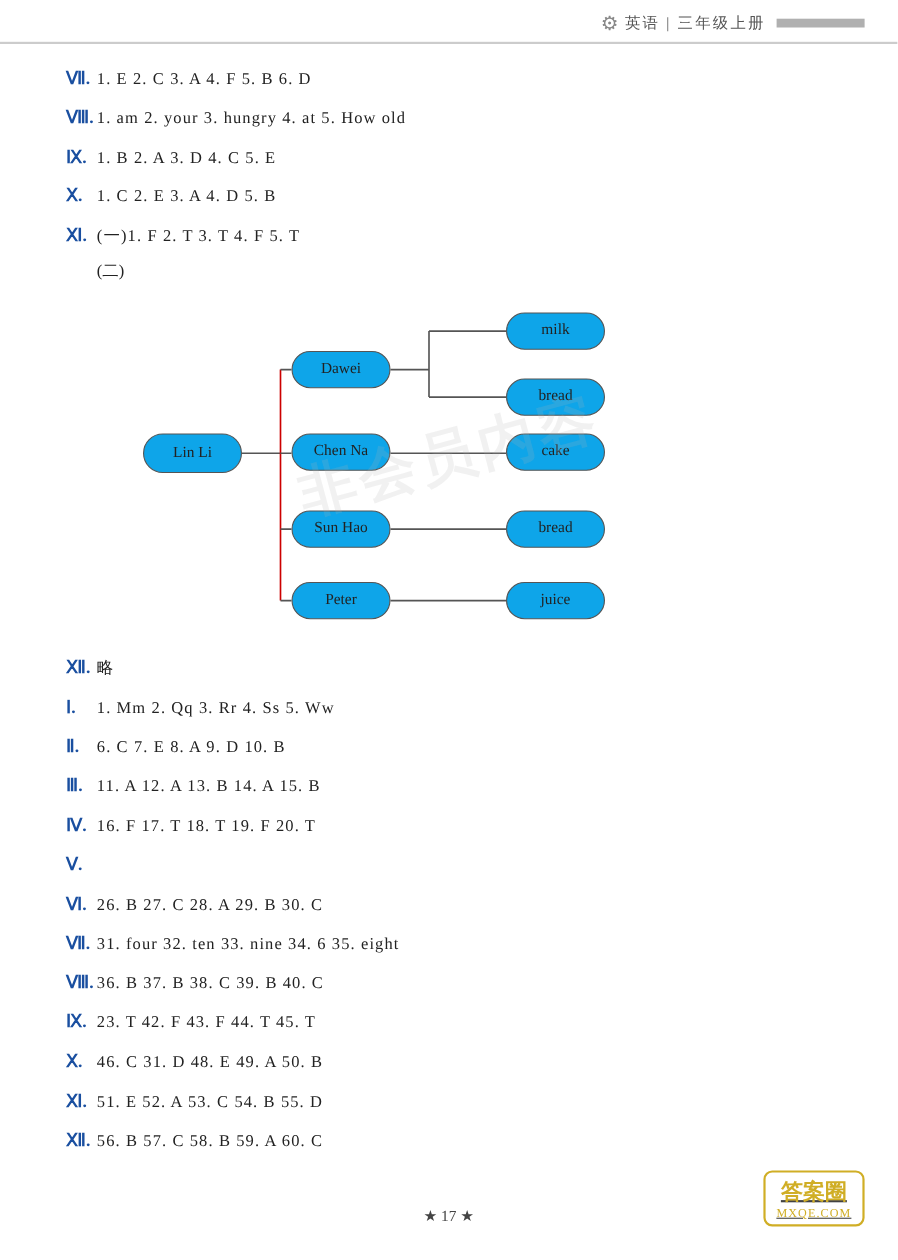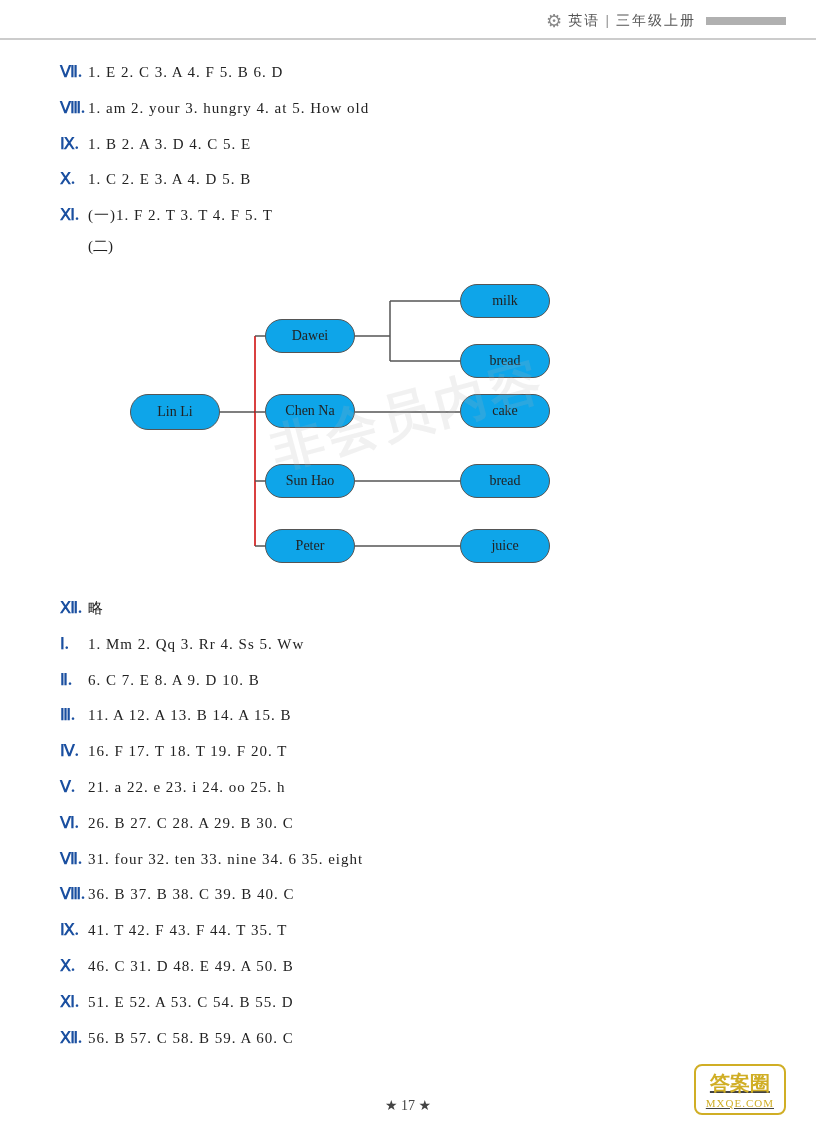--- a/index.html
+++ b/index.html
@@ -334,37 +334,36 @@
       <div class="section-line">
         <span class="section-num blue-bold">Ⅲ.</span>
         <span class="section-content">11. A   12. A   13. B   14. A   15. B</span>
       </div>
       <div class="section-line">
         <span class="section-num blue-bold">Ⅳ.</span>
         <span class="section-content">16. F   17. T   18. T   19. F   20. T</span>
       </div>
       <div class="section-line">
         <span class="section-num blue-bold">Ⅴ.</span>
-        <span class="section-content">21. a   22. e   23. i   24. oo   25. h</span>
       </div>
       <div class="section-line">
         <span class="section-num blue-bold">Ⅵ.</span>
         <span class="section-content">26. B   27. C   28. A   29. B   30. C</span>
       </div>
       <div class="section-line">
         <span class="section-num blue-bold">Ⅶ.</span>
         <span class="section-content">31. four   32. ten   33. nine   34. 6   35. eight</span>
       </div>
       <div class="section-line">
         <span class="section-num blue-bold">Ⅷ.</span>
         <span class="section-content">36. B   37. B   38. C   39. B   40. C</span>
       </div>
       <div class="section-line">
         <span class="section-num blue-bold">Ⅸ.</span>
-        <span class="section-content">41. T   42. F   43. F   44. T   35. T</span>
+        <span class="section-content">23. T   42. F   43. F   44. T   45. T</span>
       </div>
       <div class="section-line">
         <span class="section-num blue-bold">Ⅹ.</span>
         <span class="section-content">46. C   31. D   48. E   49. A   50. B</span>
       </div>
       <div class="section-line">
         <span class="section-num blue-bold">Ⅺ.</span>
         <span class="section-content">51. E   52. A   53. C   54. B   55. D</span>
       </div>
       <div class="section-line">

